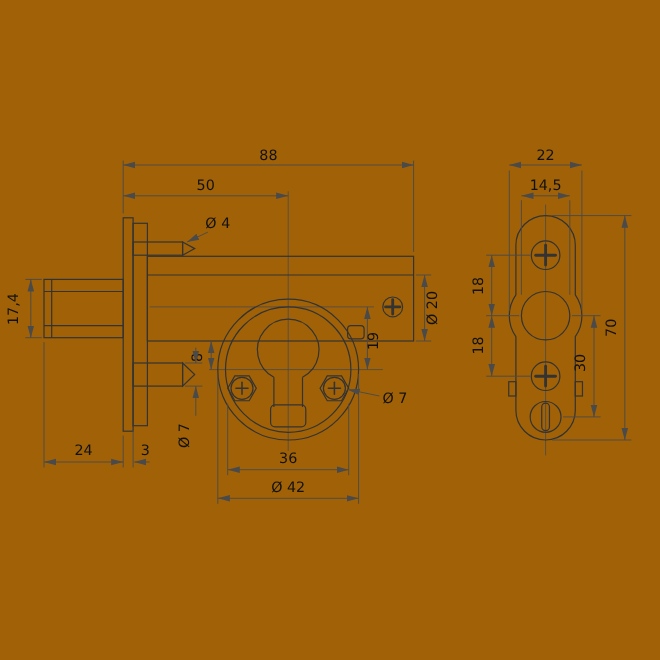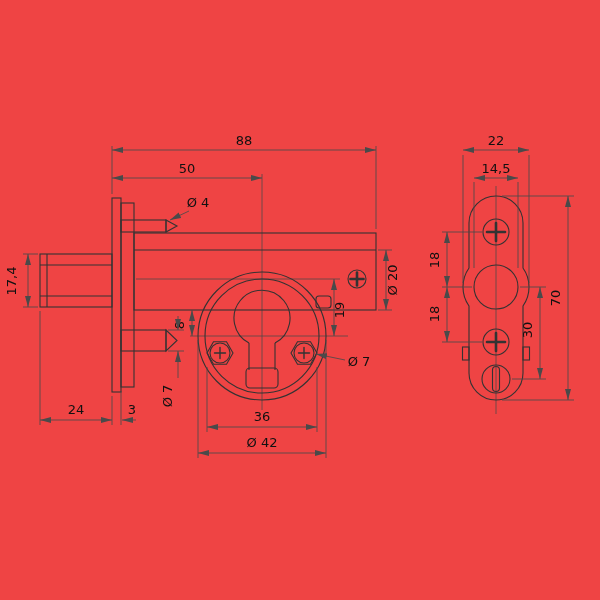--- a/index.html
+++ b/index.html
@@ -7,21 +7,21 @@
     padding: 0;
     background: #ffffff;
     width: 600px;
     height: 600px;
     overflow: hidden;
     font-family: "DejaVu Sans", sans-serif;
   }
   .canvas {
     width: 600px;
     height: 600px;
-    background: #ef4444;
+    background: #a16207;
   }
   svg { display: block; }
   .obj {
     fill: none;
     stroke: #333333;
     stroke-width: 1.1;
   }
   .thin {
     fill: none;
     stroke: #4a4a4a;

